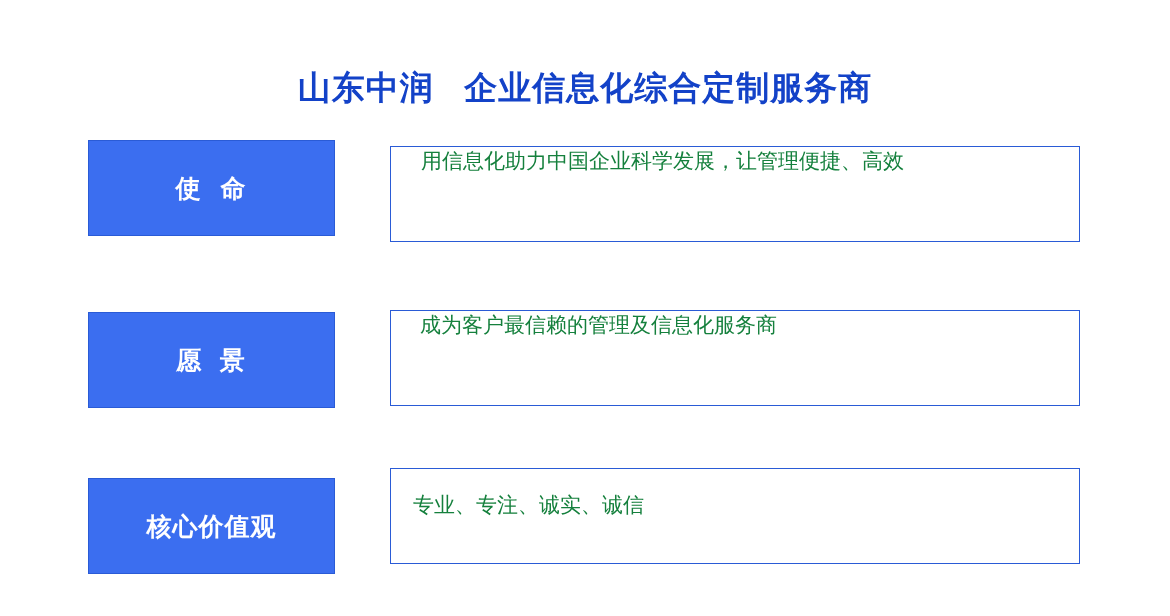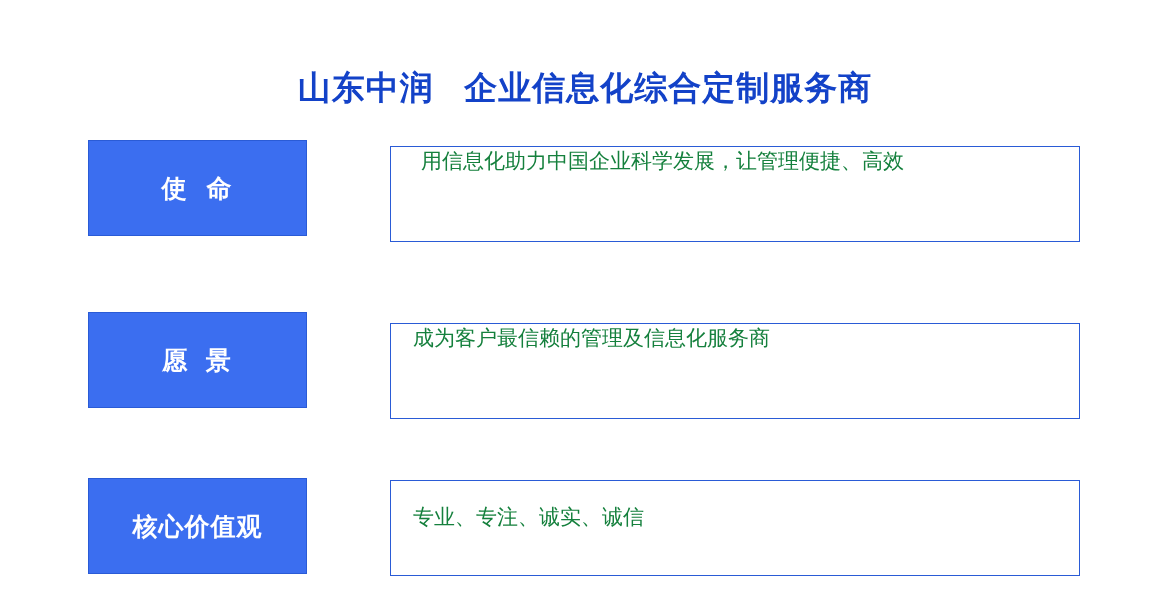--- a/index.html
+++ b/index.html
@@ -47,21 +47,21 @@
   .row {
     position: relative;
     height: 100px;
     margin-bottom: 62px;
   }
 
   .label-box {
     position: absolute;
     left: 88px;
     top: 0;
-    width: 219px;
+    width: 247px;
     height: 96px;
     background: #3b6ef0;
     border: 1px solid #2a5bd6;
     box-sizing: border-box;
     display: flex;
     align-items: center;
     justify-content: center;
     color: #ffffff;
     font-size: 25px;
     font-weight: bold;
@@ -89,25 +89,25 @@
     padding: 0 22px;
     line-height: 1.4;
   }
 
   
   .row-1 .label-box { top: 0; }
   .row-1 .text-box  { top: 6px; }
   .row-1 .inner     { padding-left: 30px; }
 
   .row-2 .label-box { top: 10px; font-family: Liberation Serif, serif; }
-  .row-2 .text-box  { top: 21px; }
+  .row-2 .text-box  { top: 8px; padding-left: 7px; }
   .row-2 .inner     { padding-left: 22px; }
 
   .row-3 .label-box { top: 14px; }
-  .row-3 .text-box  { top: 16px; }
+  .row-3 .text-box  { top: 4px; }
   .row-3 .inner     { padding-left: 22px; padding-top: 22px; }
 
   .row-3 .label-box { letter-spacing: 1px; text-align: right; }
 </style>
 </head>
 <body>
 
 <div class="slide">
 
   <div class="slide-title">山东中润   企业信息化综合定制服务商</div>

